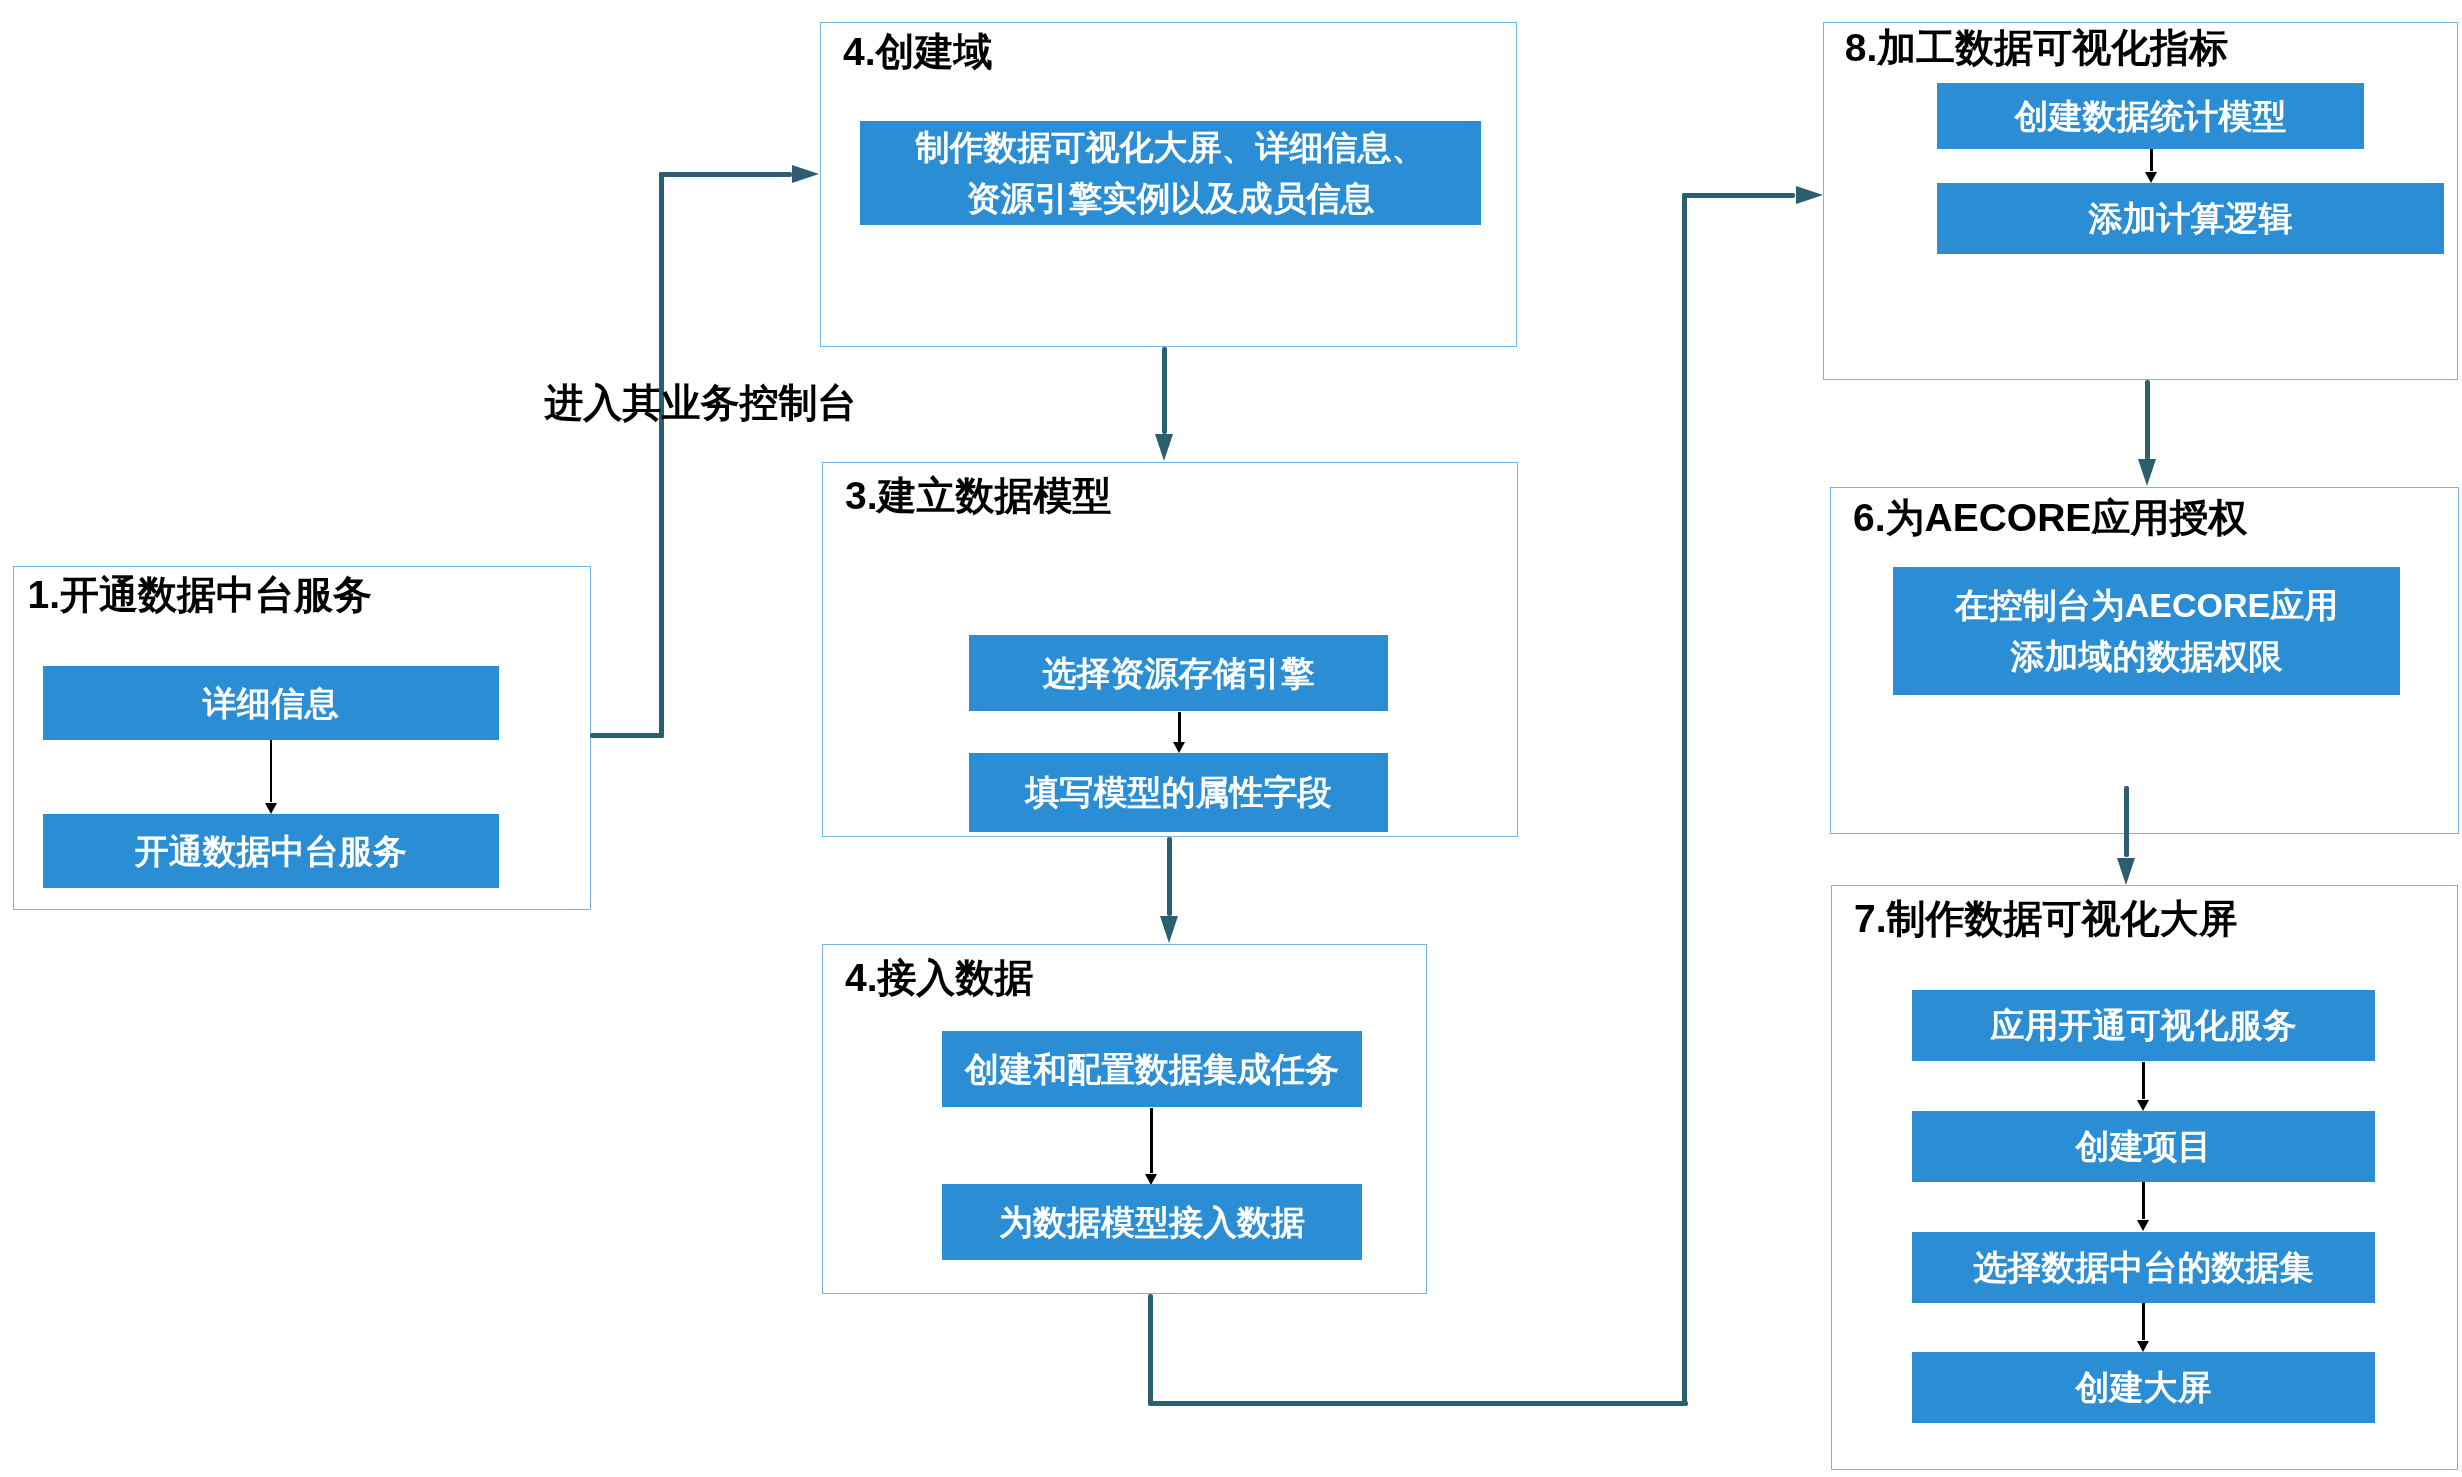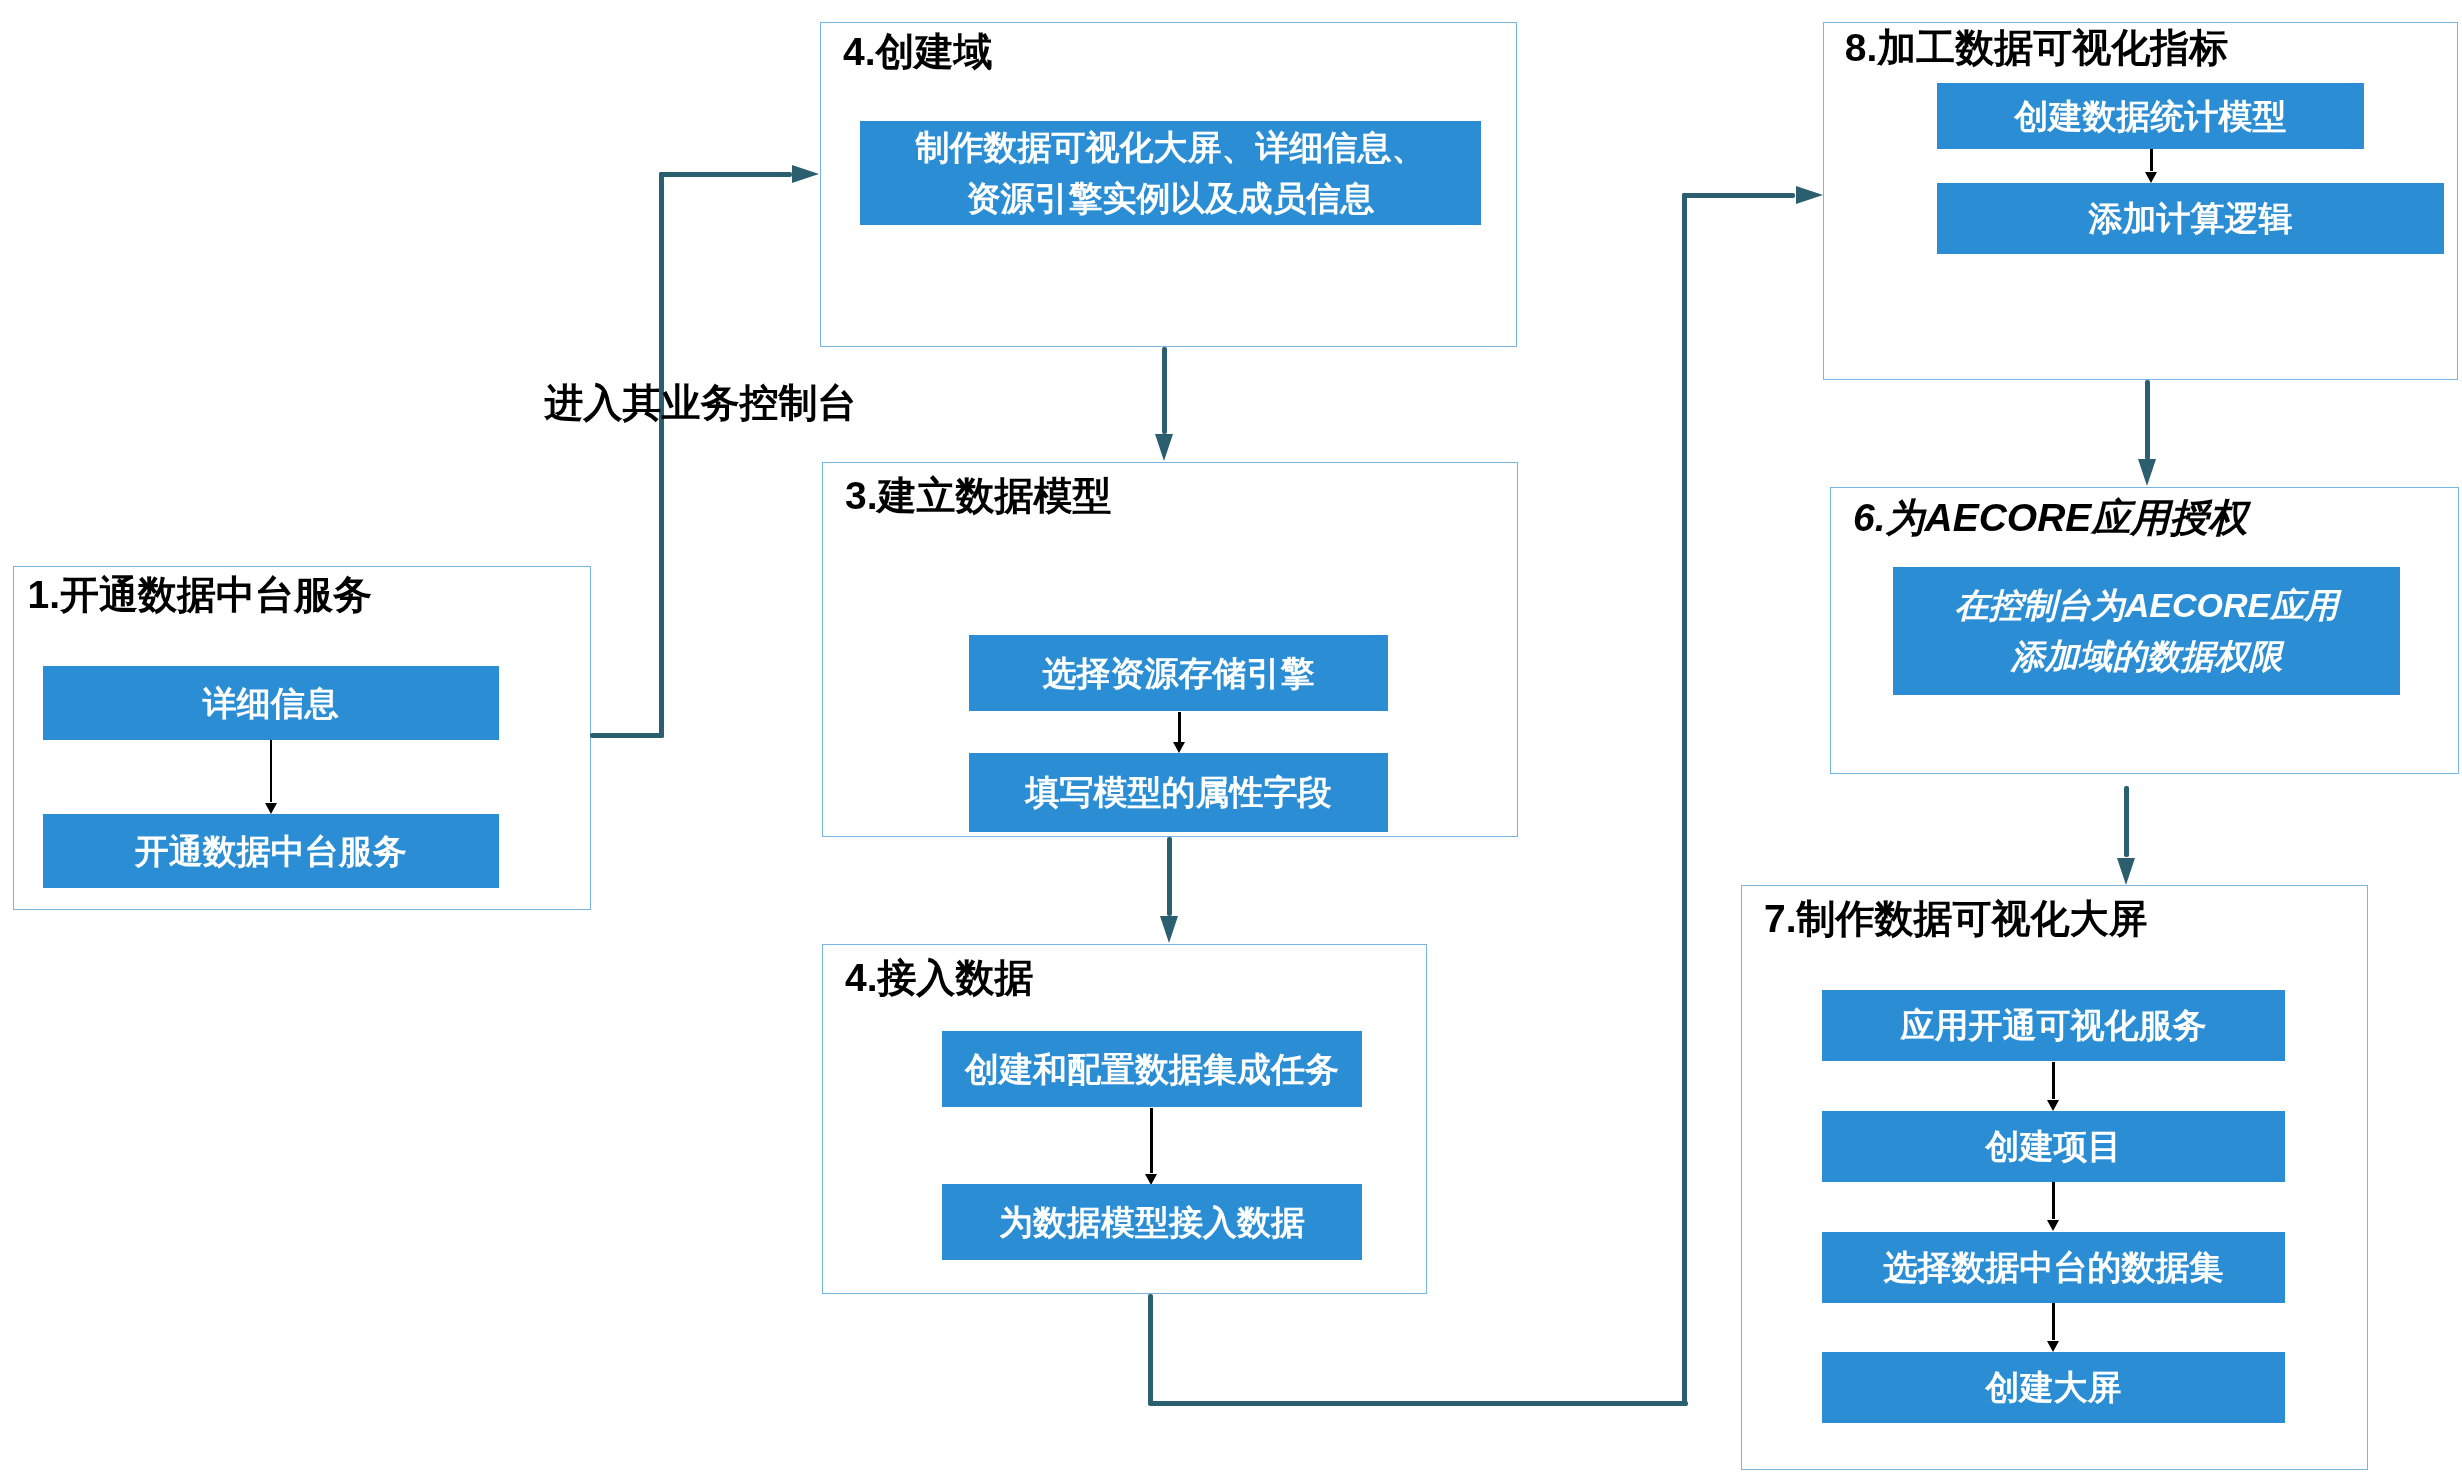--- a/index.html
+++ b/index.html
@@ -6,22 +6,22 @@
   body { font-family: "Liberation Sans", "DejaVu Sans", sans-serif; }
   #canvas { position:relative; width:2462px; height:1477px; background:#ffffff; overflow:hidden; }
 
   
   .container { position:absolute; background:#ffffff; border:1.5px solid var(--container-border,#77B5E5); box-sizing:border-box; }
   .c1 { left:12.8px;   top:566px; width:578px; height:344px; }
   .c2 { left:820px; top:22px;   width:697px; height:325px; }
   .c3 { left:822px; top:462px;  width:696px; height:375px; }
   .c4 { left:822px; top:944px; width:605px; height:350px; }
   .c5 { left:1823px; top:22px;   width:635px; height:358px; }
-  .c6 { left:1830px; top:487px;  width:629px; height:287px;font-style:italic; }
-  .c7 { left:1741px; top:885px; width:627px; height:585px; }
+  .c6 { left:1830px; top:487px;  width:629px; height:347px; }
+  .c7 { left:1831px; top:885px; width:627px; height:585px; }
 
   .group-title { position:absolute; margin:0; font-size:39px; line-height:1.15; font-weight:bold;
                  color:var(--title-text,#000); white-space:nowrap; }
   .t1 { left:13.8px; top:5.9px; }
   .t2 { left:22px; top:6.9px; }
   .t3 { left:22px; top:10.8px; }
   .t4 { left:22px; top:10.8px; }
   .t5 { left:20.7px; top:3px; }
   .t6 { left:22px; top:7.9px; }
   .t7 { left:22px; top:10.8px; }

